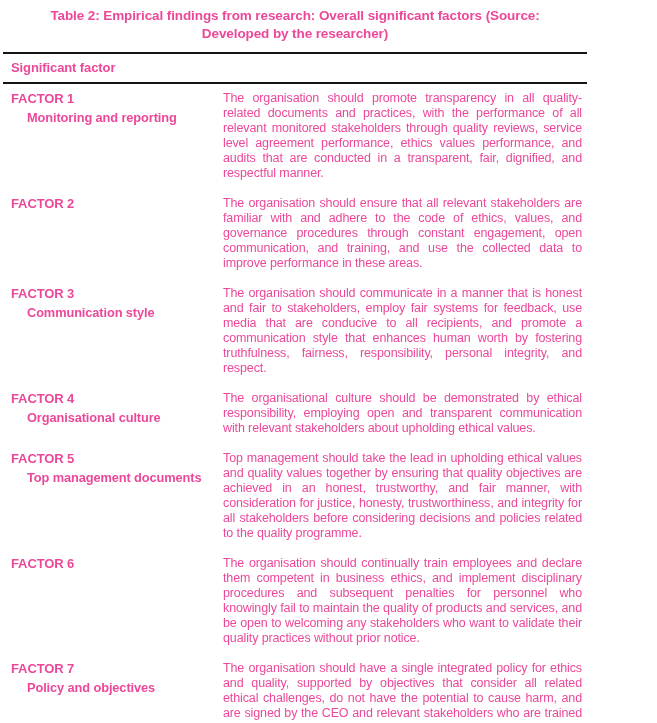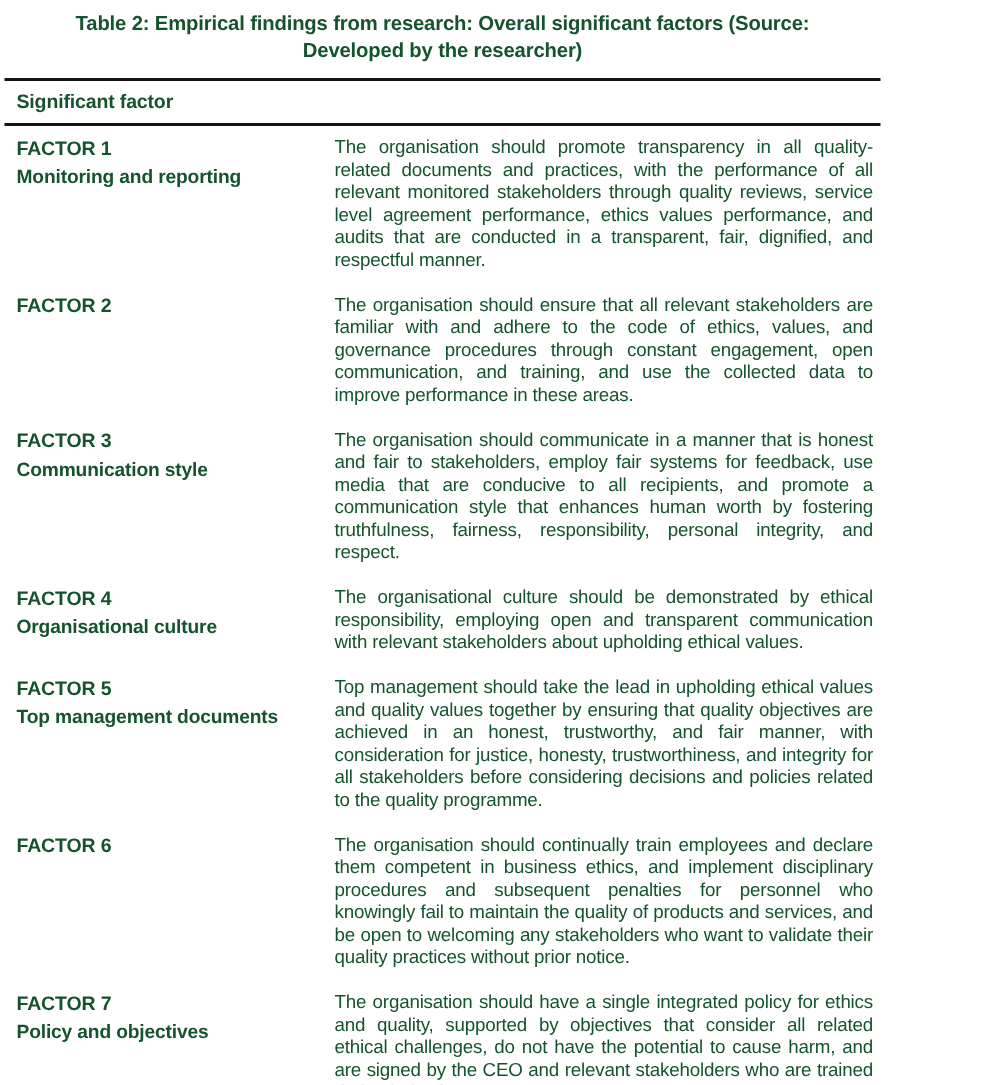--- a/index.html
+++ b/index.html
@@ -2,21 +2,21 @@
 <html><head>
 <meta charset="utf-8">
 <style>
   * { box-sizing: border-box; }
   html, body { margin: 0; padding: 0; background: #ffffff; }
   .page {
     width: 590px;
     height: 723px;
     overflow: hidden;
     font-family: "Liberation Sans", sans-serif;
-    color: #14532d;
+    color: #ec4899;
     padding: 5px 3px 0 3px;
     background: #ffffff;
   }
   .title {
     font-weight: 700;
     font-size: 13.5px;
     line-height: 1.35;
     text-align: center;
     padding: 2px 34px 9px 34px;
     letter-spacing: -0.1px;
@@ -48,20 +48,21 @@
     font-weight: 700;
     font-size: 13px;
     letter-spacing: -0.1px;
   }
   .factor-name {
     font-weight: 700;
     font-size: 12.8px;
     line-height: 1.22;
     padding-top: 4px;
     letter-spacing: -0.1px;
+    margin-left: 16px;
   }
   .vars {
     font-size: 12.5px;
     line-height: 15px;
     text-align: justify;
     letter-spacing: -0.12px;
   }
 </style>
 </head>
 <body>

